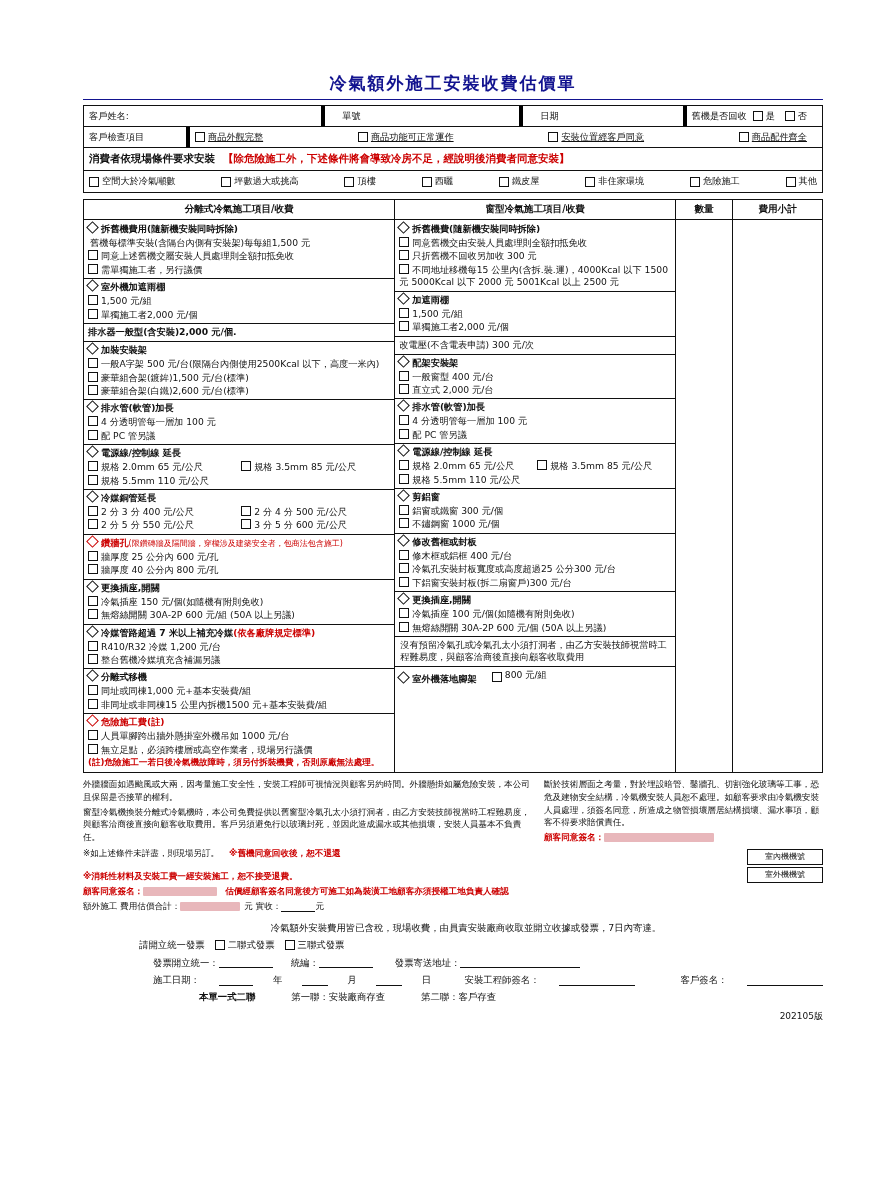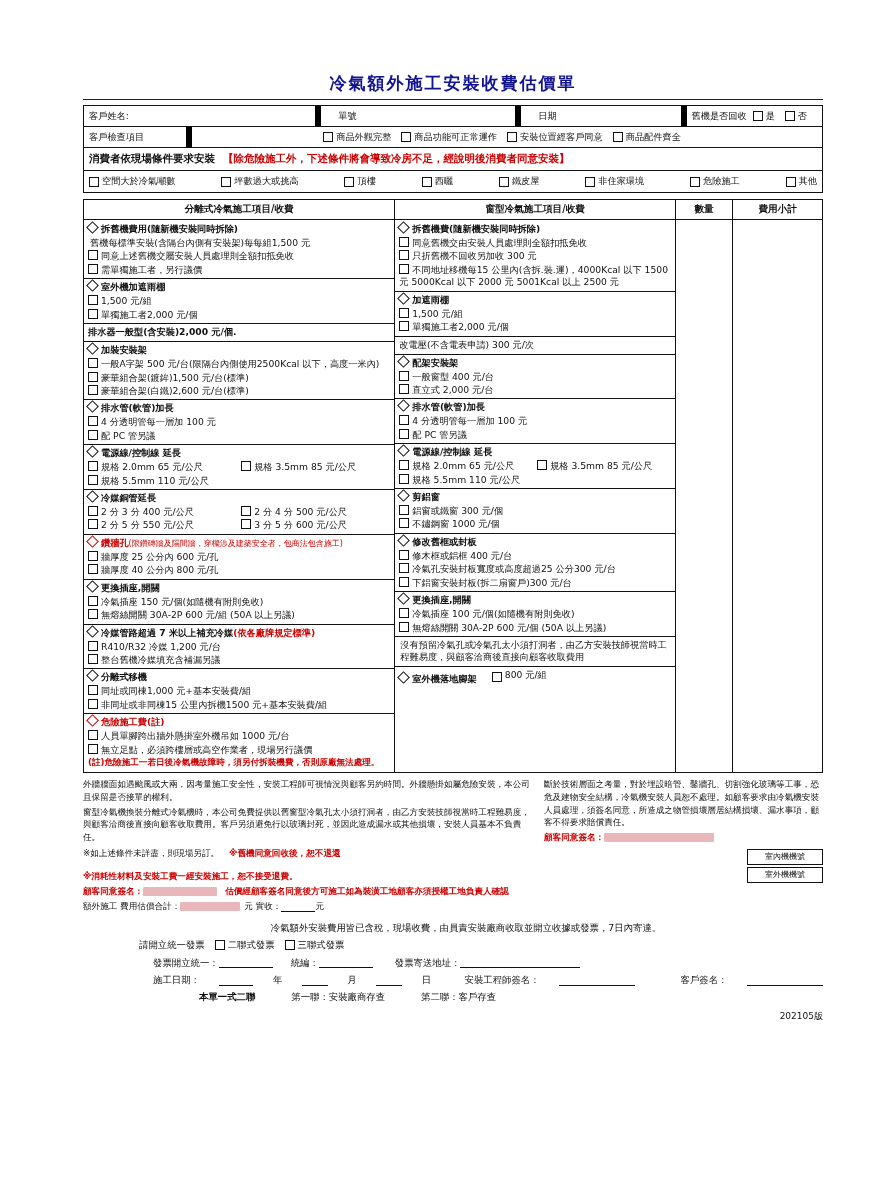--- a/index.html
+++ b/index.html
@@ -25,21 +25,21 @@
   .title-underline{
     border-bottom:1.6px solid #12138f;
     width:100%;
     margin-bottom:5px;
   }
   
   .box{border:1.5px solid #111;}
   .row{display:flex;align-items:stretch;}
   .cell{padding:3px 5px;display:flex;align-items:center;}
   .bt{border-top:1px solid #111;}
-  .bl{border-left:6px solid #000000;}
+  .bl{border-left:4px solid #000000;}
   .lbl{white-space:nowrap;}
   .blank{flex:1;}
   .cb{
     display:inline-block;width:8px;height:8px;
     border:1px solid #111;margin-right:3px;
     vertical-align:-1px;flex:none;
   }
   .chk{display:inline-flex;align-items:center;white-space:nowrap;margin-right:10px;}
   .red{color:#cc0000;}
   .redb{color:#cc0000;font-weight:bold;}
@@ -106,21 +106,21 @@
             </span>
           <span class="chk">
               <span class="cb"></span>
               <span>否</span>
             </span>
         </div>
       </div>
 
       <div class="row bt" style="height:20px;">
         <div class="cell lbl" style="width:92px;">客戶檢查項目</div>
-        <div class="cell bl blank" style="justify-content:center;">
+        <div class="cell bl blank" style="justify-content:space-between;text-decoration:underline;">
           <span class="chk">
               <span class="cb"></span>
               <span>商品外觀完整</span>
             </span>
           <span class="chk">
               <span class="cb"></span>
               <span>商品功能可正常運作</span>
             </span>
           <span class="chk">
               <span class="cb"></span>

